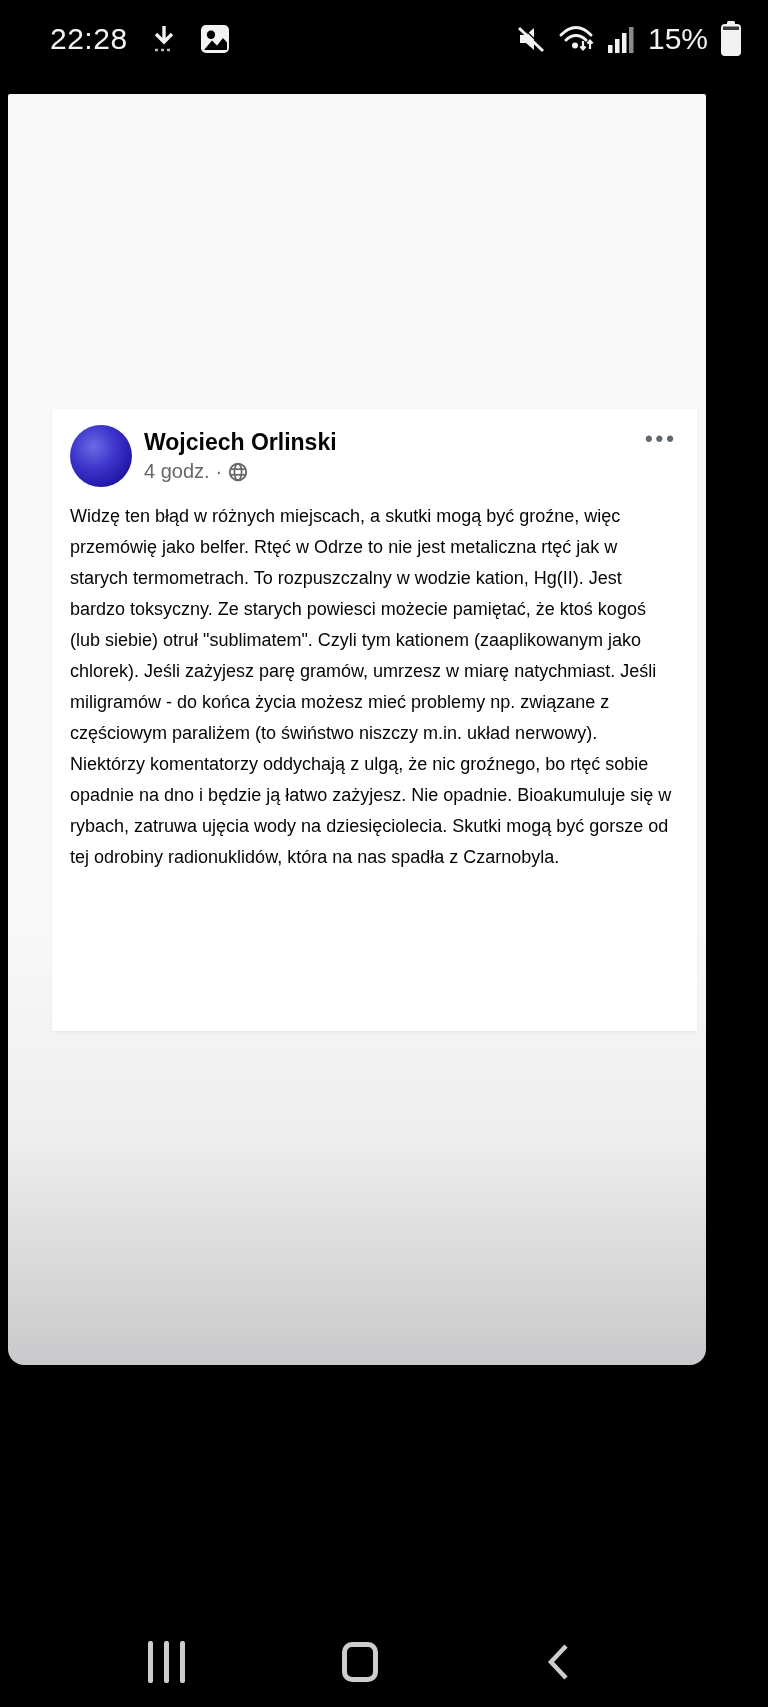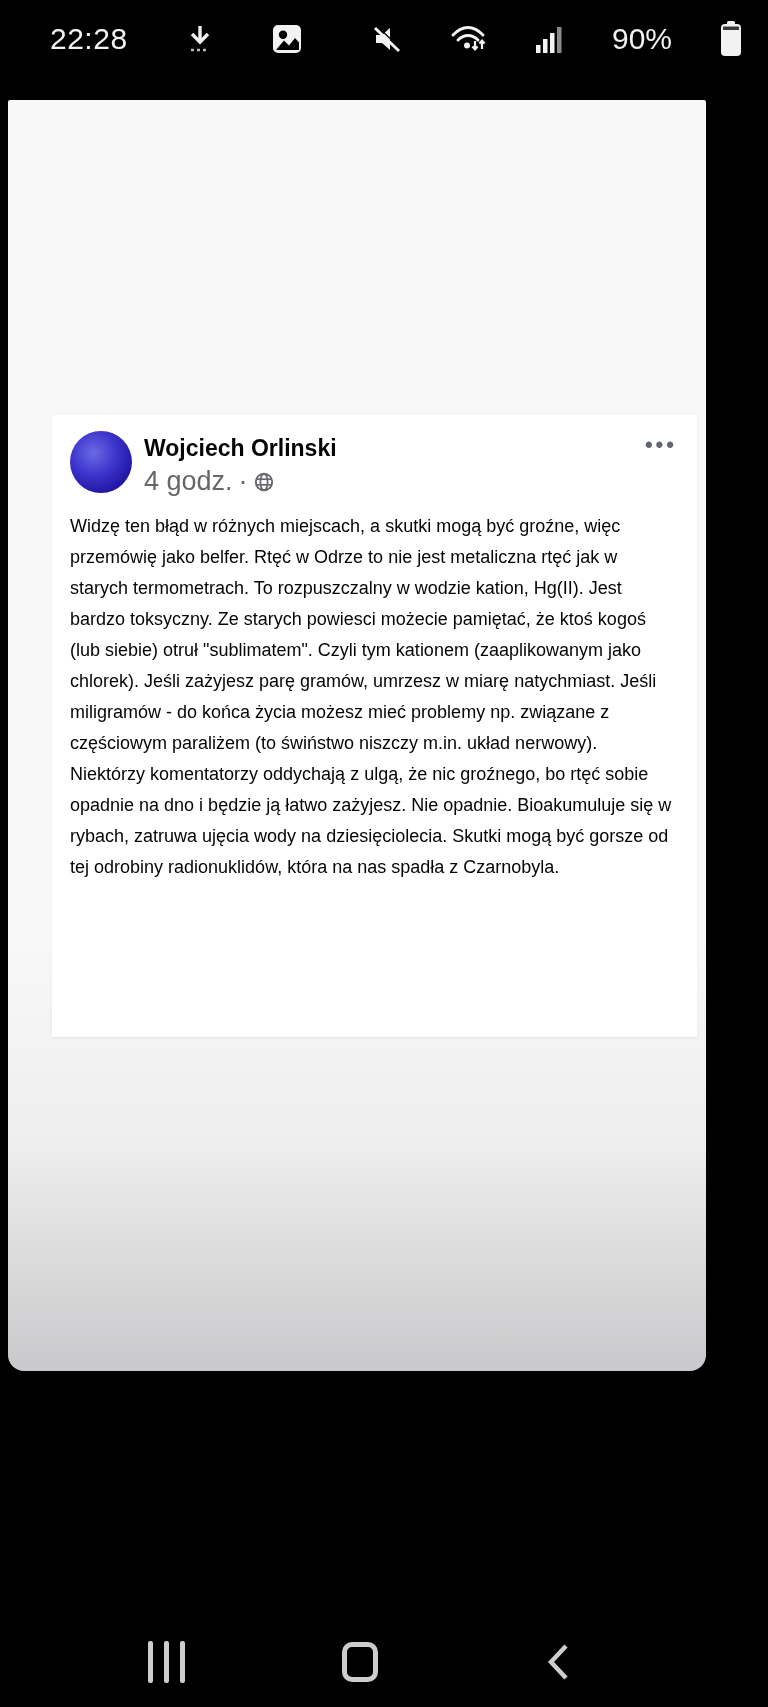--- a/index.html
+++ b/index.html
@@ -6,45 +6,45 @@
   #screen{
     position:relative;width:768px;height:1707px;background:#000;overflow:hidden;
     font-family:"Liberation Sans",sans-serif;
   }
   
   .status-bar{
     position:absolute;top:0;left:0;width:768px;height:78px;
     display:flex;align-items:center;justify-content:space-between;
     color:#f2f2f2;padding:0 26px 0 50px;box-sizing:border-box;
   }
-  .sb-left,.sb-right{display:flex;align-items:center;gap:36px;}
+  .sb-left,.sb-right{display:flex;align-items:center;}
   .sb-time{font-size:30px;letter-spacing:0.5px;}
   .sb-left .sb-icon{margin-left:22px;display:flex;align-items:center;}
   .sb-right .sb-icon{margin-left:12px;display:flex;align-items:center;}
   .sb-batt-pct{font-size:30px;margin-left:14px;}
   
   .viewer{
-    position:absolute;left:8px;top:100px;width:698px;height:1271px;
+    position:absolute;left:8px;top:94px;width:698px;height:1271px;
     border-radius:2px 2px 16px 16px;
     background:linear-gradient(180deg,#f8f8f9 0%,#f8f8f9 66%,#eeeeef 82%,#c9c9cb 100%);
   }
   
   .post-card{
     position:absolute;left:44px;top:315px;width:645px;min-height:622px;
     background:#ffffff;box-sizing:border-box;padding:16px 18px 18px 18px;
     box-shadow:0 1px 3px rgba(0,0,0,0.06);
   }
   .post-header{display:flex;align-items:flex-start;}
   .avatar{
     width:62px;height:62px;border-radius:50%;flex:0 0 62px;
     background:radial-gradient(circle at 38% 35%,#6b6ae4 0%,#3d35cc 40%,#2318a8 72%,#150c7e 100%);
   }
   .post-id{margin-left:12px;padding-top:3px;}
   .post-author{font-size:23px;font-weight:700;color:#050505;line-height:28px;}
-  .post-meta{display:flex;align-items:center;margin-top:4px;color:#65676b;font-size:27px;}
+  .post-meta{display:flex;align-items:center;margin-top:4px;color:#65676b;font-size:20px;}
   .post-meta .sep{margin:0 6px;}
   .post-menu{
     margin-left:auto;color:#606770;font-size:22px;letter-spacing:3px;
     line-height:20px;padding:4px 2px;font-weight:700;
   }
   .post-body{margin-top:14px;font-size:18px;line-height:31px;color:#050505;}
   .post-body p{margin:0;}
   
   .nav-bar{position:absolute;left:0;top:1600px;width:768px;height:107px;}
   .nav-btn{position:absolute;top:38px;display:flex;align-items:center;justify-content:center;}
@@ -96,21 +96,21 @@
         </svg>
       </span>
       <span class="sb-icon">
         <svg width="26" height="30" viewBox="0 0 26 30">
           <rect x="0" y="21" width="4.5" height="8" fill="#f2f2f2"></rect>
           <rect x="7" y="15" width="4.5" height="14" fill="#f2f2f2"></rect>
           <rect x="14" y="9" width="4.5" height="20" fill="#f2f2f2"></rect>
           <rect x="21" y="3" width="4.5" height="26" fill="#8b8b8b"></rect>
         </svg>
       </span>
-      <span class="sb-batt-pct">90%</span>
+      <span class="sb-batt-pct">15%</span>
       <span class="sb-icon">
         <svg width="22" height="36" viewBox="0 0 22 36">
           <rect x="7" y="0" width="8" height="4" rx="1.5" fill="#f2f2f2"></rect>
           <rect x="1" y="3" width="20" height="32" rx="4" fill="#f2f2f2"></rect>
           <rect x="3" y="5.5" width="16" height="3.5" fill="#3a3a3a"></rect>
         </svg>
       </span>
     </div>
   </div>
 

